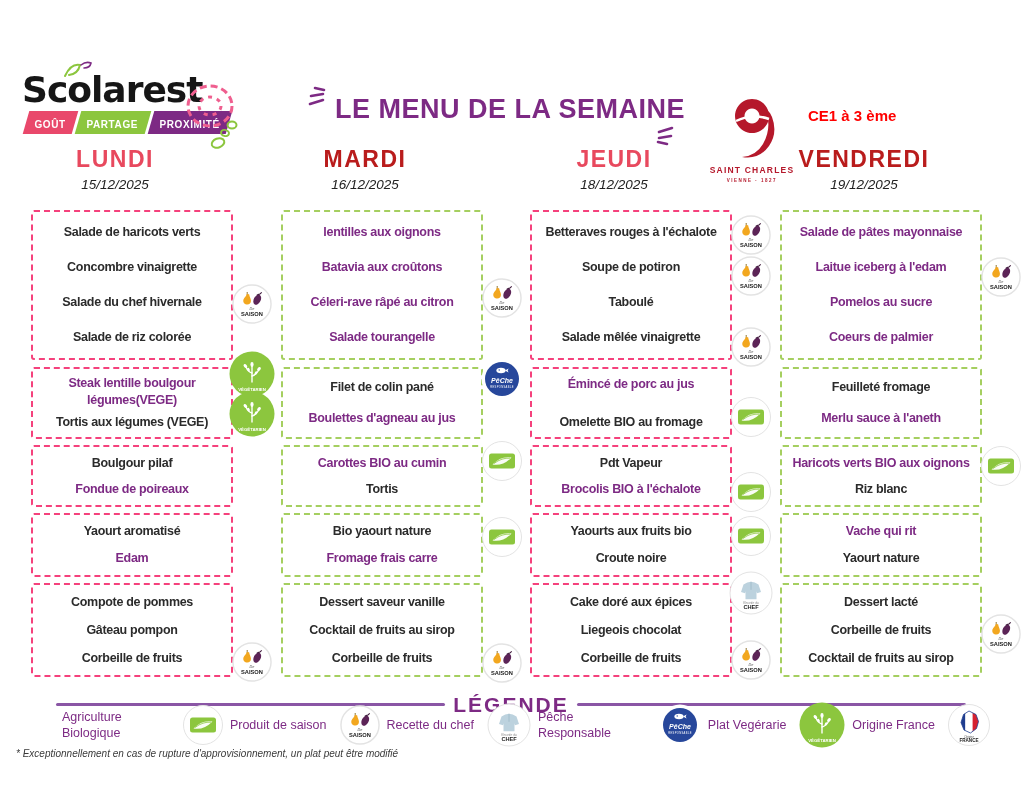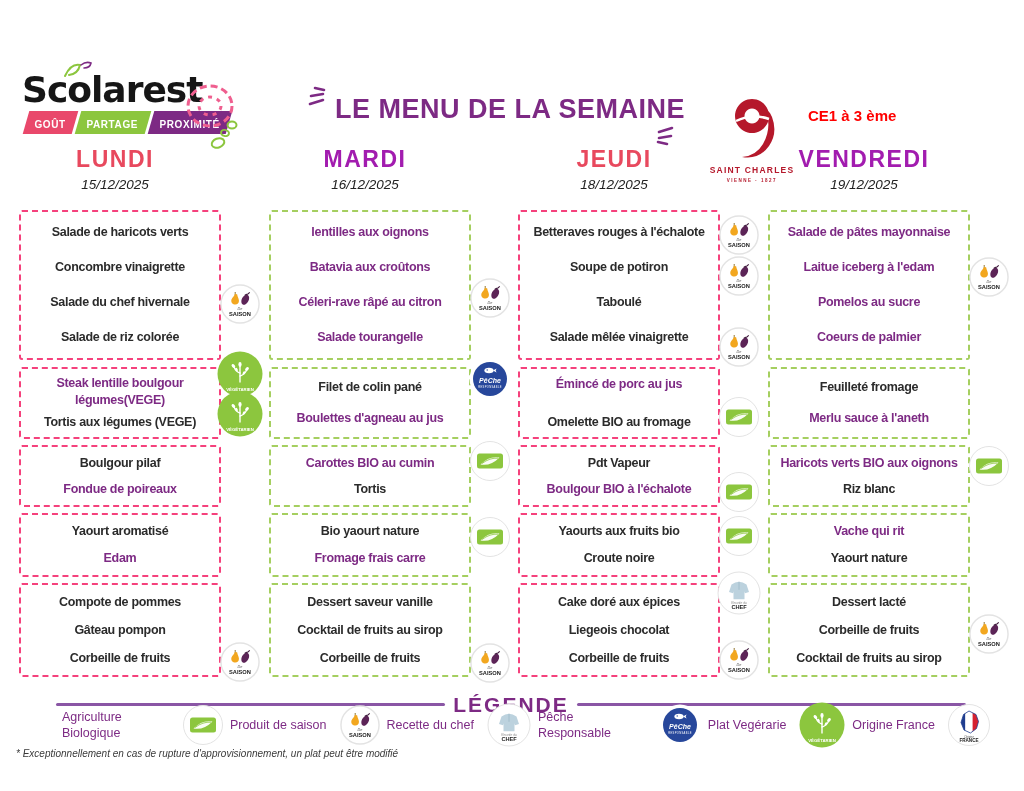--- a/index.html
+++ b/index.html
@@ -22,24 +22,24 @@
   .sparkle-right{position:absolute;left:648px;top:122px;}
   .school{position:absolute;left:693px;top:97px;width:118px;text-align:center;}
   .school-name{font-size:8.5px;font-weight:700;color:#b5182b;letter-spacing:1.2px;margin-top:2px;}
   .school-sub{font-size:4.5px;font-weight:700;color:#b5182b;letter-spacing:1.5px;margin-top:3px;}
   .class-label{position:absolute;left:808px;top:107px;width:150px;font-size:15px;font-weight:700;color:#ff0000;}
   
   .day-row{position:absolute;left:0;top:148px;width:1024px;height:48px;}
   .day-header{position:absolute;top:0;width:202px;text-align:center;}
   .day-name{font-size:23px;font-weight:700;letter-spacing:1.5px;line-height:1;}
   .day-header.pink .day-name{color:#e8495e;}
-  .day-header.green .day-name{color:#a21caf;}
+  .day-header.green .day-name{color:#b91c1c;}
   .day-date{font-size:13.5px;font-weight:500;color:#222;margin-top:6px;font-style:italic;}
   
-  .menu-grid{position:absolute;left:5px;top:210px;width:884px;height:475px;}
+  .menu-grid{position:absolute;left:17px;top:210px;width:884px;height:475px;}
   .menu-column{position:absolute;top:0;width:202px;height:470px;}
   .menu-box{
     position:absolute;left:0;width:202px;box-sizing:border-box;border:2px dashed;border-radius:3px;
     display:flex;flex-direction:column;justify-content:space-around;align-items:center;
     padding:3px 5px;background:transparent;
   }
   .menu-box.pink{border-color:#f5417c;}
   .menu-box.green{border-color:#a5cf60;}
   .menu-item{font-size:12.5px;font-weight:700;letter-spacing:-.3px;text-align:center;line-height:1.3;}
   .menu-item.black{color:#2b2b2b;}
@@ -301,21 +301,21 @@
         <div class="menu-item black">Soupe de potiron</div>
         <div class="menu-item black">Taboulé</div>
         <div class="menu-item black">Salade mêlée vinaigrette</div>
       </div>
       <div class="menu-box pink" style="top: 157px; height: 72px; gap: 13px;">
         <div class="menu-item purple">Émincé de porc au jus</div>
         <div class="menu-item black">Omelette BIO au fromage</div>
       </div>
       <div class="menu-box pink" style="top: 235px; height: 62px;">
         <div class="menu-item black">Pdt Vapeur</div>
-        <div class="menu-item purple">Boulgour BIO à l'échalote</div>
+        <div class="menu-item purple">Brocolis BIO à l'échalote</div>
       </div>
       <div class="menu-box pink" style="top: 303px; height: 64px;">
         <div class="menu-item black">Yaourts aux fruits bio</div>
         <div class="menu-item black">Croute noire</div>
       </div>
       <div class="menu-box pink" style="top: 373px; height: 94px; align-items: center;">
         <div class="menu-item black">Cake doré aux épices</div>
         <div class="menu-item black">Liegeois chocolat</div>
         <div class="menu-item black">Corbeille de fruits</div>
       </div>

